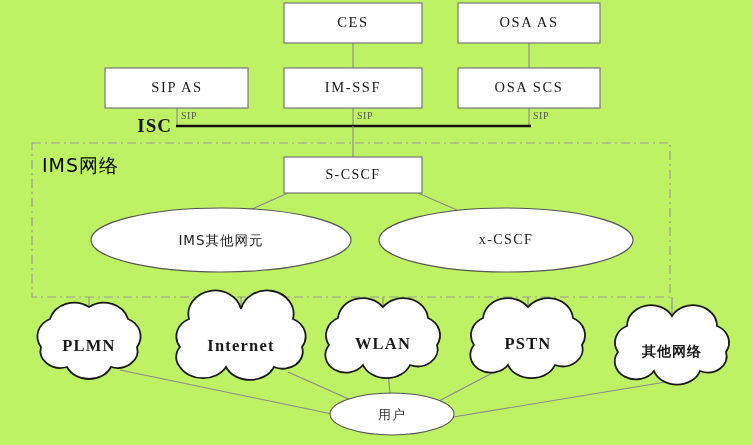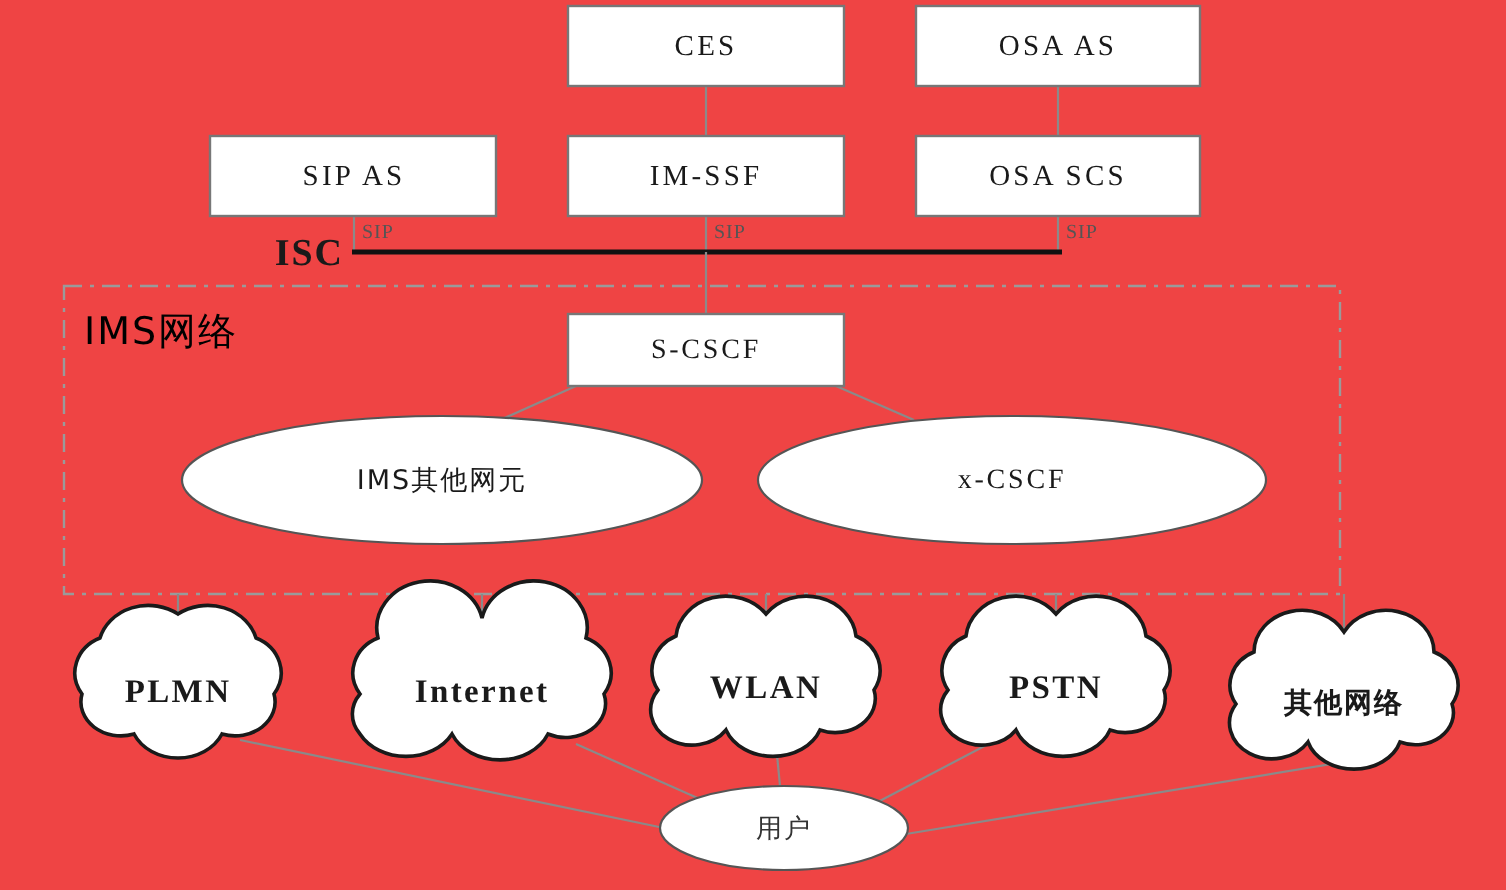--- a/index.html
+++ b/index.html
@@ -1,17 +1,17 @@
 <!DOCTYPE html>
 <html><head>
 <meta charset="utf-8">
 <style>
   html,body{margin:0;padding:0;background:#ffffff;}
   body{font-family:"Liberation Serif",serif;}
-  #stage{position:relative;width:753px;height:445px;background:#ef4444;overflow:hidden;}
+  #stage{position:relative;width:753px;height:445px;background:#bef264;overflow:hidden;}
   svg{position:absolute;left:0;top:0;width:753px;height:445px;}
   .box-fill{fill:#ffffff;stroke:#777777;stroke-width:1.2;}
   .ellipse-sh{fill:#ffffff;stroke:#555555;stroke-width:1.1;}
   .cloud-sh{fill:#ffffff;stroke:#1a1a1a;stroke-width:1.8;}
   .thin-line{stroke:#8a8a8a;stroke-width:1.1;fill:none;}
   .bus-line{stroke:#111111;stroke-width:2.6;fill:none;}
   .dash-box{fill:none;stroke:#9a9a9a;stroke-width:1.2;stroke-dasharray:9 4 2 4;}
   .lbl{font-family:"Liberation Serif",serif;fill:#1a1a1a;text-anchor:middle;dominant-baseline:middle;}
   .lbl-box{font-size:14.5px;letter-spacing:1.6px;}
   .lbl-cn{font-family:"DejaVu Sans",sans-serif;font-size:13.5px;letter-spacing:1px;}

